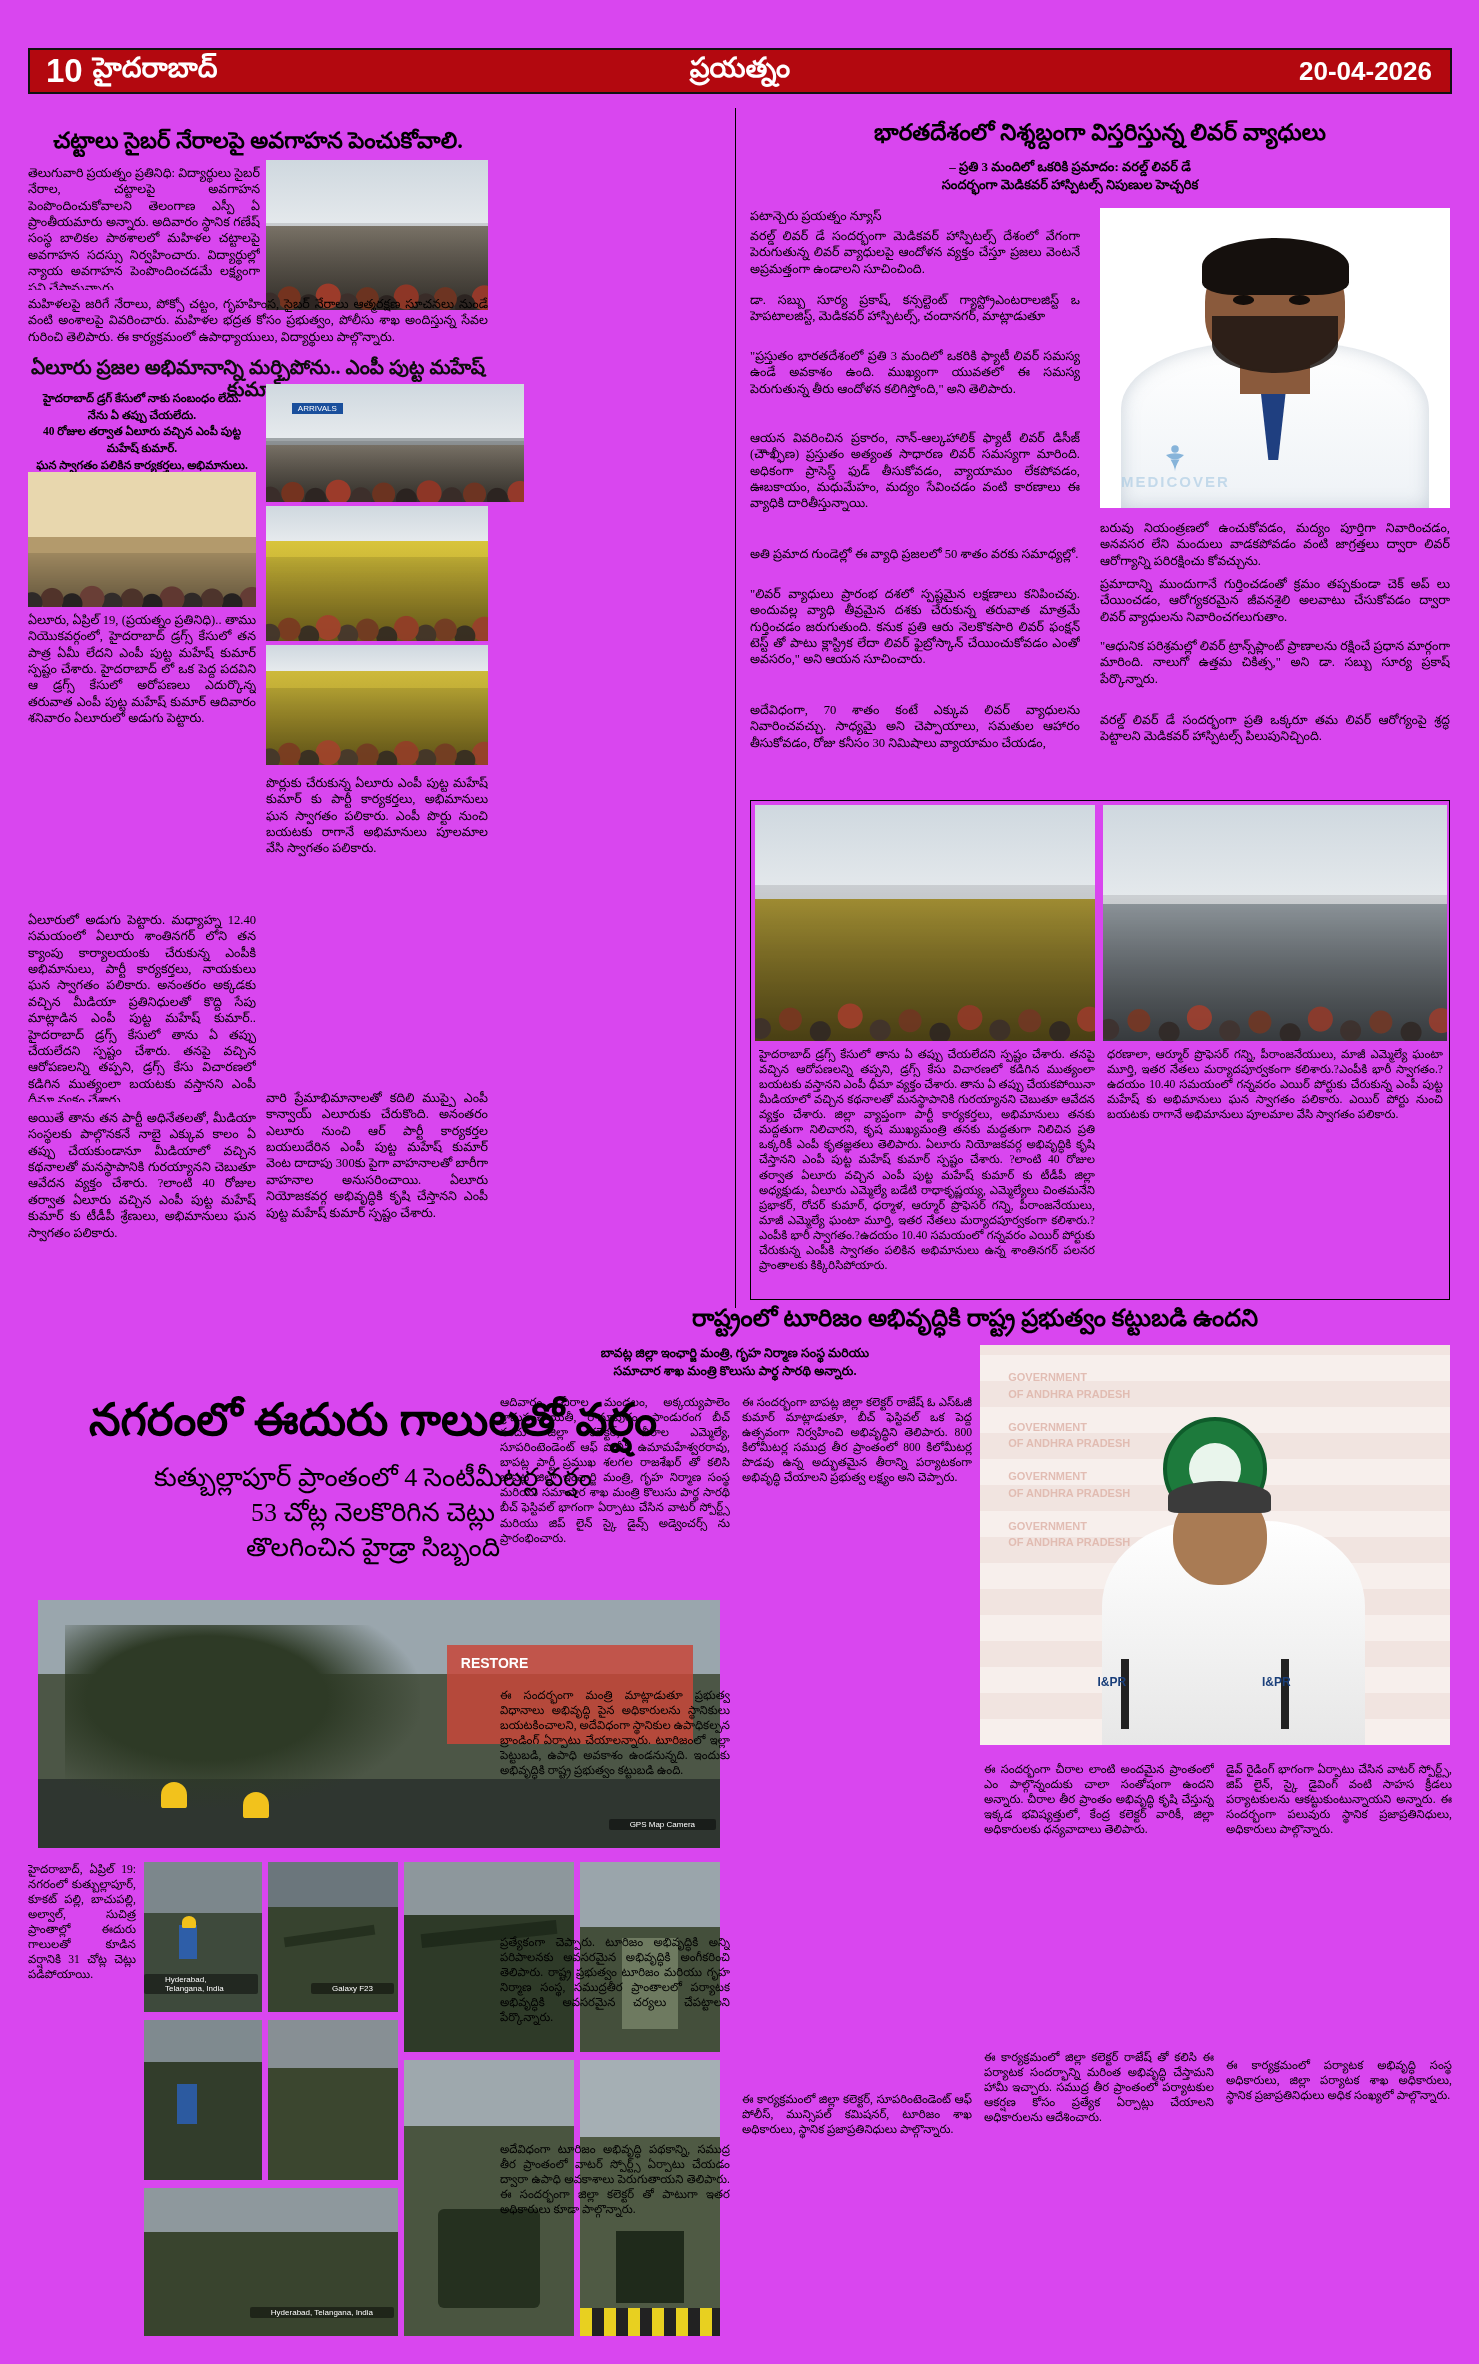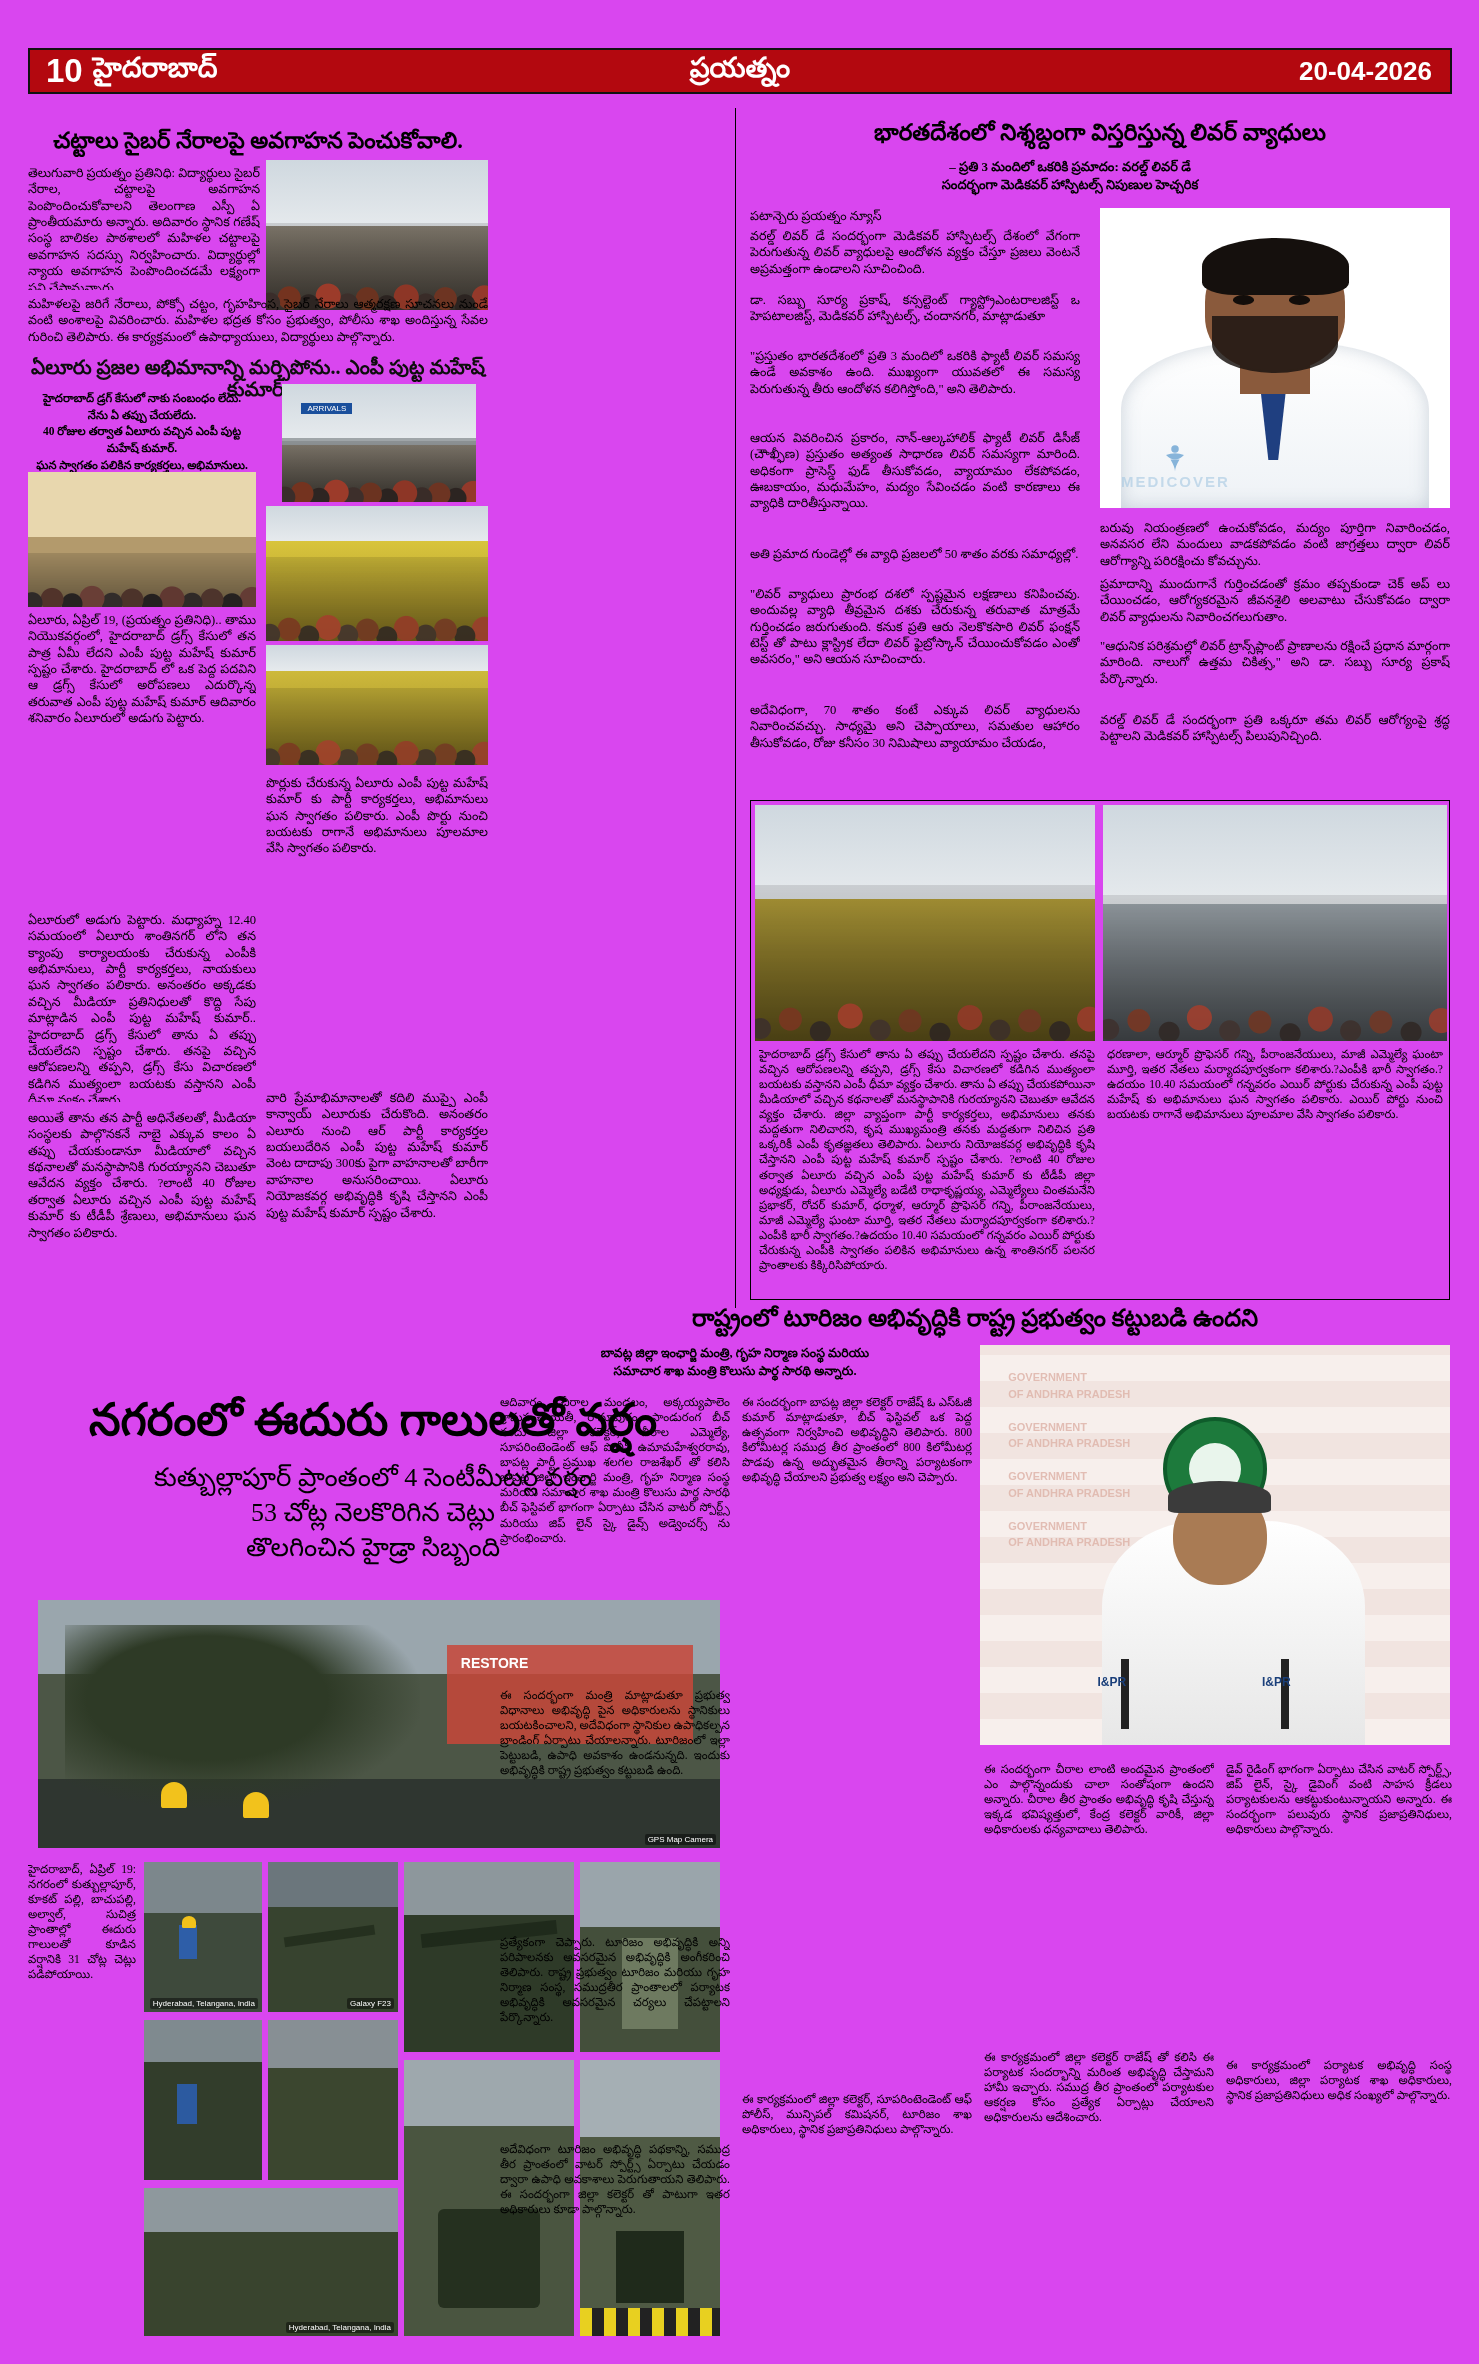--- a/index.html
+++ b/index.html
@@ -37,22 +37,22 @@
         radial-gradient(circle at 30% 84%, #9c3b2a 12px, transparent 13px),
         radial-gradient(circle at 38% 93%, #3d2f2b 10px, transparent 11px),
         radial-gradient(circle at 46% 87%, #6b3320 11px, transparent 12px),
         radial-gradient(circle at 54% 95%, #2b2320 10px, transparent 11px),
         radial-gradient(circle at 62% 85%, #8d3626 12px, transparent 13px),
         radial-gradient(circle at 70% 93%, #392c28 10px, transparent 11px),
         radial-gradient(circle at 78% 87%, #6d3422 11px, transparent 12px),
         radial-gradient(circle at 86% 94%, #2c2421 10px, transparent 11px),
         radial-gradient(circle at 94% 86%, #94392a 12px, transparent 13px),
         linear-gradient(rgba(0,0,0,.12),rgba(0,0,0,.45));}
-  .photo .cap{position:absolute;right:4px;bottom:3px;font-family:"Liberation Sans",sans-serif;
-      font-size:8px;color:#fff;background:rgba(0,0,0,.45);padding:1px 3px;border-radius:2px;}
+  .photo .cap{position:absolute;right:4px;bottom:18px;font-family:"Liberation Sans",sans-serif;
+      font-size:8px;color:#fff;background:rgba(0,0,0,.45);padding:1px 21px;border-radius:2px;}
   .ph-room{background:linear-gradient(#d8c9a4 0 42%, #c0a87f 42% 100%);}
   .ph-hall{background:linear-gradient(#efeee9 0 40%, #b7b2a8 40% 100%);}
   .ph-airport{background:linear-gradient(#dfe6ec 0 45%, #9fa5a8 45% 100%);}
   .ph-street{background:linear-gradient(#b9c4cc 0 34%, #5f6a5a 34% 100%);}
   .ph-rain{background:linear-gradient(#6f7b83 0 38%, #39413c 38% 100%);}
   .ph-stage{background:linear-gradient(#e8edf1 0 38%, #9aa1a6 38% 100%);}
   .ph-yellow{background:linear-gradient(#cfd8de 0 30%, #c9b23a 30% 100%);}
 
   
   .doc{position:absolute;background:#ffffff;overflow:hidden;}
@@ -127,21 +127,21 @@
 
   <div class="hl" style="position:absolute;left:28px;top:356px;width:460px;font-size:20px;color:#0d0d0d;">ఏలూరు ప్రజల అభిమానాన్ని మర్చిపోను.. ఎంపీ పుట్ట మహేష్ కుమార్.</div>
 
   <div style="position:absolute;left:28px;top:390px;width:228px;font-size:11.5px;line-height:1.45;text-align:center;font-weight:bold;">
     <div>హైదరాబాద్ డ్రగ్ కేసులో నాకు సంబంధం లేదు.</div>
     <div>నేను ఏ తప్పు చేయలేదు.</div>
     <div>40 రోజుల తర్వాత ఏలూరు వచ్చిన ఎంపీ పుట్ట మహేష్ కుమార్.</div>
     <div>ఘన స్వాగతం పలికిన కార్యకర్తలు, అభిమానులు.</div>
   </div>
 
-  <div class="photo ph-airport" style="left:266px;top:384px;width:194px;height:118px;margin-left:16px;">
+  <div class="photo ph-airport" style="left:266px;top:384px;width:258px;height:118px;">
     <div class="sky"></div>
       <div class="ground" style="height:48%"></div>
       <div class="crowd" style="height:52%"></div>
     <div style="position:absolute;left:10%;top:16%;background:#1a4f9c;color:#fff;font-family:'Liberation Sans',sans-serif;font-size:8px;padding:1px 6px;">ARRIVALS</div>
   </div>
 
   <div class="photo ph-room" style="left:28px;top:472px;width:228px;height:135px;">
     <div style="position:absolute;inset:0;background:linear-gradient(#e8d7ae 0 48%,#b39a6c 48% 100%);"></div>
     <div class="crowd" style="height:40%;filter:saturate(.5) brightness(.9);"></div>
   </div>

